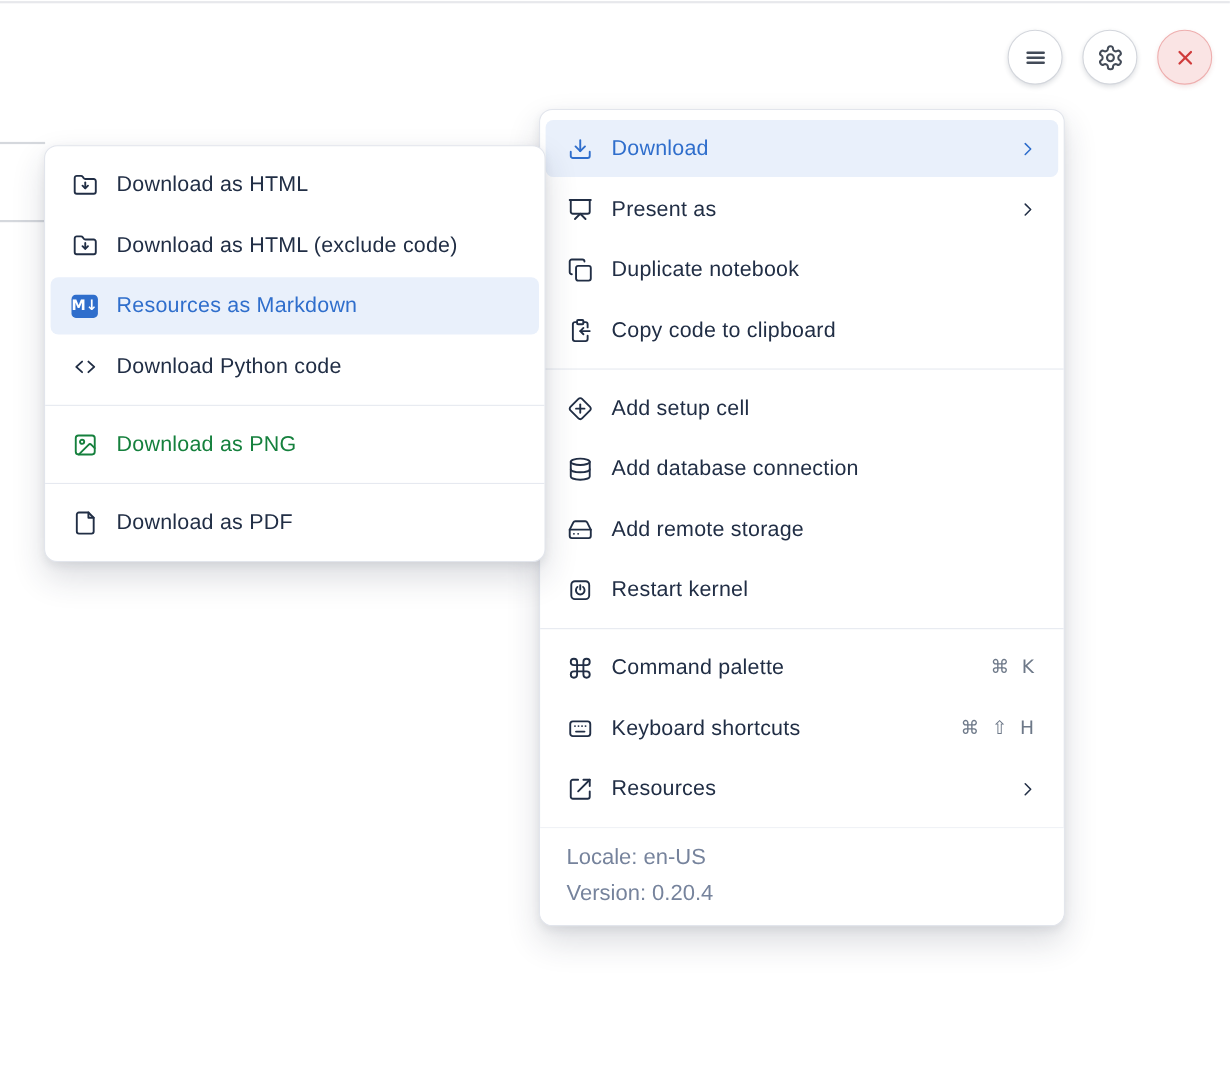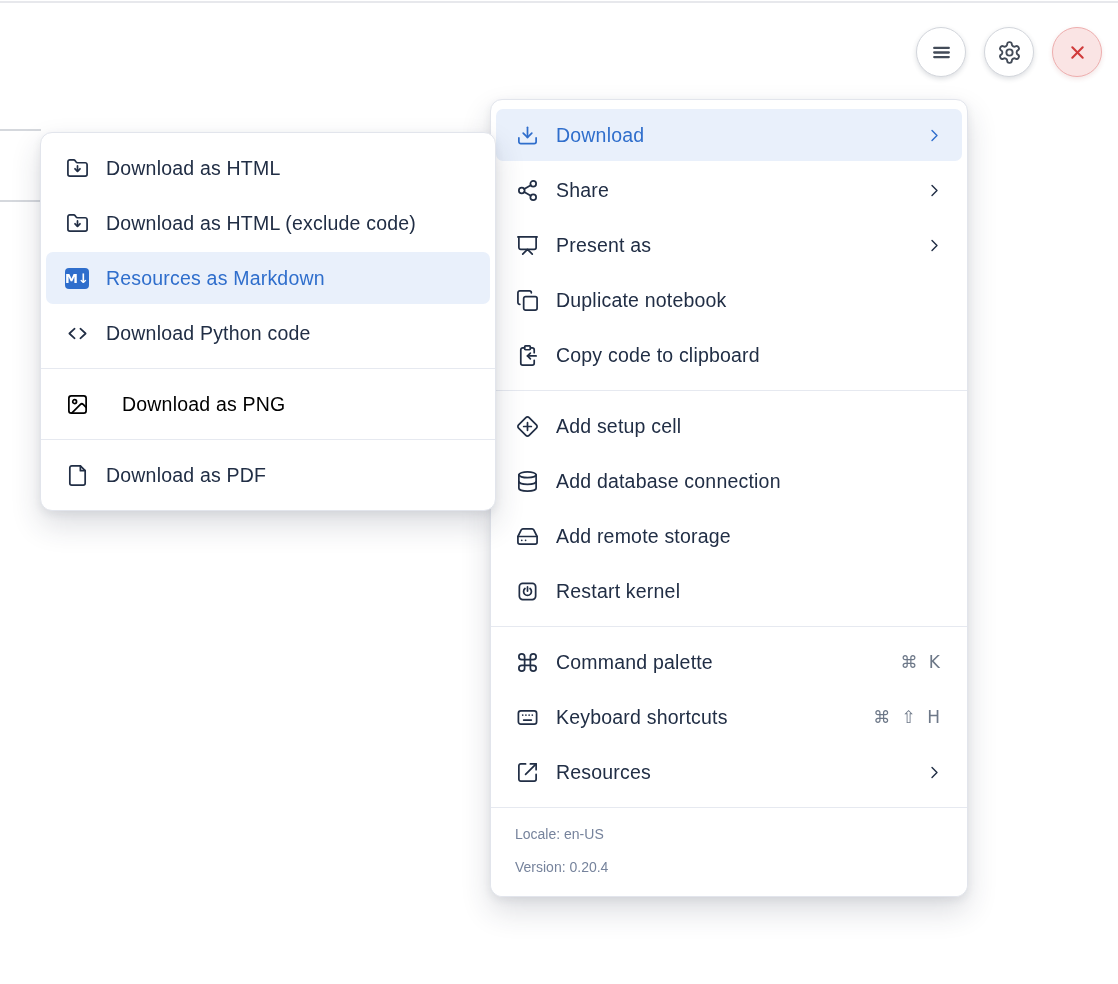--- a/index.html
+++ b/index.html
@@ -48,32 +48,32 @@
   .row .lbl { margin-left:17px; flex:1 1 auto; white-space:nowrap; letter-spacing:.2px; }
   .row .sc {
     font-family:"DejaVu Sans","Liberation Sans",sans-serif;
     font-size:17px; color:#6d7888; letter-spacing:3px; white-space:nowrap;
   }
   .row .chev { display:flex; align-items:center; color:#212e45; }
   .row .chev svg { width:17px; height:17px; }
 
   .row.active { background:#e9f0fb; color:#2f6ecc; }
   .row.active .chev { color:#2f6ecc; }
-  .row.disabled { color:#000000; cursor:default;gap:16px; }
+  .row.disabled { color:#15803d; cursor:default; }
 
   .mdb {
     display:inline-flex; align-items:center; justify-content:center;
     width:27px; height:21px; border-radius:4px; background:#2f6ecc;
     color:#ffffff; font-weight:bold; font-size:13px;
     font-family:"DejaVu Sans","Liberation Sans",sans-serif; letter-spacing:0;
   }
 
   .menu-footer {
     border-top:1.5px solid #e6e9f0; padding:10px 24px 12px 24px;
-    font-size:14px; color:#76839c; line-height:33px;
+    font-size:20px; color:#76839c; line-height:33px;
     border-radius:0 0 12px 12px; background:#ffffff;
   }
 </style>
 </head>
 <body>
 
 <div class="top-hairline"></div>
 <div class="edge-line l1"></div>
 <div class="edge-line l2"></div>
 
@@ -119,37 +119,20 @@
           <span class="lbl">Download</span>
           <span class="chev">
             <svg viewBox="0 0 24 24" fill="none" stroke="currentColor" stroke-width="2" stroke-linecap="round" stroke-linejoin="round">
               <path d="m8.5 5 7 7-7 7"></path>
             </svg>
           </span>
         </div>
         <div class="row">
           <span class="icn">
             <svg viewBox="0 0 24 24" fill="none" stroke="currentColor" stroke-width="1.8" stroke-linecap="round" stroke-linejoin="round">
-              <circle cx="18" cy="5" r="3"></circle>
-              <circle cx="6" cy="12" r="3"></circle>
-              <circle cx="18" cy="19" r="3"></circle>
-              <line x1="8.59" y1="13.51" x2="15.42" y2="17.49"></line>
-              <line x1="15.41" y1="6.51" x2="8.59" y2="10.49"></line>
-            </svg>
-          </span>
-          <span class="lbl">Share</span>
-          <span class="chev">
-            <svg viewBox="0 0 24 24" fill="none" stroke="currentColor" stroke-width="2" stroke-linecap="round" stroke-linejoin="round">
-              <path d="m8.5 5 7 7-7 7"></path>
-            </svg>
-          </span>
-        </div>
-        <div class="row">
-          <span class="icn">
-            <svg viewBox="0 0 24 24" fill="none" stroke="currentColor" stroke-width="1.8" stroke-linecap="round" stroke-linejoin="round">
               <path d="M2 3h20"></path>
               <path d="M21 3v11a2 2 0 0 1-2 2H5a2 2 0 0 1-2-2V3"></path>
               <path d="m7 21 5-5 5 5"></path>
             </svg>
           </span>
           <span class="lbl">Present as</span>
           <span class="chev">
             <svg viewBox="0 0 24 24" fill="none" stroke="currentColor" stroke-width="2" stroke-linecap="round" stroke-linejoin="round">
               <path d="m8.5 5 7 7-7 7"></path>
             </svg>

